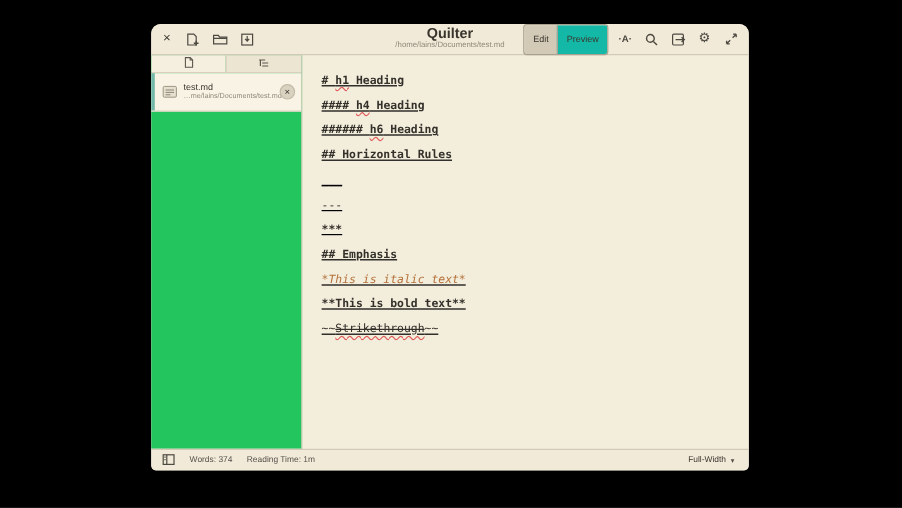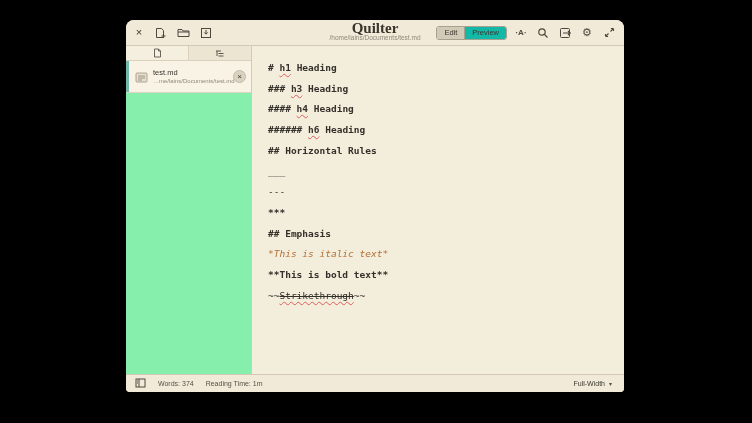--- a/index.html
+++ b/index.html
@@ -16,34 +16,34 @@
   .headerbar { position:relative; height:26px; flex:0 0 26px; background:#f1ead8;
                border-bottom:1px solid #d2cab6; display:flex; align-items:center;
                padding:0 7px; gap:7px; }
   .win-close { width:12px; height:12px; display:flex; align-items:center; justify-content:center;
                color:#3a362e; font-size:11px; line-height:1; cursor:pointer; }
   .hbtn { width:16px; height:16px; display:flex; align-items:center; justify-content:center;
           color:#4c4941; border-radius:3px; cursor:pointer; }
   .hbtn svg { display:block; }
   .title-block { position:absolute; left:50%; top:2px; transform:translateX(-50%);
                  text-align:center; pointer-events:none; white-space:nowrap; }
-  .title { font-size:15px; font-weight:bold; color:#39352d; line-height:12px;font-family:Liberation Serif, serif; }
+  .title { font-size:12px; font-weight:bold; color:#39352d; line-height:12px; }
   .subtitle { font-size:6.5px; color:#8f897a; line-height:8px; }
   .right-controls { margin-left:auto; display:flex; align-items:center; gap:6px; }
-  .mode-group { display:flex; height:14px; border:1px solid #a9a190; border-radius:3px;
+  .mode-group { display:flex; height:26px; border:1px solid #a9a190; border-radius:3px;
                 overflow:hidden; font-size:7.5px; color:#3a362e; }
   .mode-btn { padding:0 7px; display:flex; align-items:center; background:#14b8a6; cursor:pointer; }
   .mode-btn.active { background:#d2cab7; }
   .mode-btn + .mode-btn { border-left:1px solid #a9a190; }
   .font-scale { font-size:8px; color:#4c4941; letter-spacing:0; font-weight:bold; }
   .gear-glyph { font-size:11px; color:#4c4941; line-height:1; }
 
   
   .body { flex:1; display:flex; min-height:0; }
-  .sidebar { width:126px; flex:0 0 126px; background:#86efac; border-right:1px solid #d2cab6;
+  .sidebar { width:126px; flex:0 0 126px; background:#22c55e; border-right:1px solid #d2cab6;
              display:flex; flex-direction:column; }
   .tabbar { height:15px; flex:0 0 15px; display:flex; border-bottom:1px solid #d9d1bd; }
   .stab { flex:1; display:flex; align-items:center; justify-content:center; cursor:pointer;
           color:#5a564c; }
   .stab.active { background:#f5efdf; }
   .stab + .stab { border-left:1px solid #d9d1bd; background:#ece5d2; }
 
   .filecard { position:relative; height:32px; flex:0 0 32px; background:#f9f3e5;
               border-bottom:1px solid #ddd5c2; display:flex; align-items:center;
               padding:0 5px 0 9px; cursor:pointer; }
@@ -51,21 +51,21 @@
   .fileicon { width:13px; height:13px; flex:0 0 13px; margin-right:5px; }
   .fileinfo { flex:1; min-width:0; }
   .filename { font-size:7.5px; color:#39352d; line-height:9px; }
   .filepath { font-size:6px; color:#8f897a; line-height:8px; white-space:nowrap; }
   .fileclose { width:13px; height:13px; flex:0 0 13px; border-radius:50%; background:#d9d2c0;
                border:1px solid #c2bba8; color:#39352d; font-size:8px; line-height:1;
                display:flex; align-items:center; justify-content:center; cursor:pointer; }
 
   
   .editor { flex:1; background:#f3edDC; background:#f3eddc; overflow:hidden;
-            padding:12px 20px 0 16px; cursor:text; }
+            padding:12px 20px 0 16px; cursor:text;text-decoration:underline; }
   .line { font-family:"DejaVu Sans Mono", monospace; font-size:9.5px; line-height:20.7px;
           color:#33302a; white-space:pre; }
   .b { font-weight:bold; }
   .i { font-style:italic; color:#b5713a; }
   .sq { text-decoration:underline; text-decoration-style:wavy; text-decoration-color:#e05c5c;
         text-decoration-thickness:1px; text-underline-offset:2px; }
   .st { text-decoration:line-through; text-decoration-color:#33302a;margin-top:40px; }
 
   
   .statusbar { height:18px; flex:0 0 18px; background:#f1ead8; border-top:1px solid #d2cab6;
@@ -189,21 +189,20 @@
             <div class="filepath">…me/lains/Documents/test.md</div>
           </div>
           <div class="fileclose">
             <span>×</span>
           </div>
         </div>
       </div>
 
       <div class="editor" id="editor">
           <div class="line"><span class="b"># </span><span class="b sq">h1</span><span class="b"> Heading</span></div>
-          <div class="line"><span class="b">### </span><span class="b sq">h3</span><span class="b"> Heading</span></div>
           <div class="line"><span class="b">#### </span><span class="b sq">h4</span><span class="b"> Heading</span></div>
           <div class="line"><span class="b">###### </span><span class="b sq">h6</span><span class="b"> Heading</span></div>
           <div class="line"><span class="b">## Horizontal Rules</span></div>
           <div class="line"><span class="">___</span></div>
           <div class="line"><span class="">---</span></div>
           <div class="line"><span class="b">***</span></div>
           <div class="line"><span class="b">## Emphasis</span></div>
           <div class="line"><span class="i">*This is italic text*</span></div>
           <div class="line"><span class="b">**This is bold text**</span></div>
           <div class="line"><span class="">~~</span><span class="sq"><span class="st">Strikethrough</span></span><span class="">~~</span></div>

